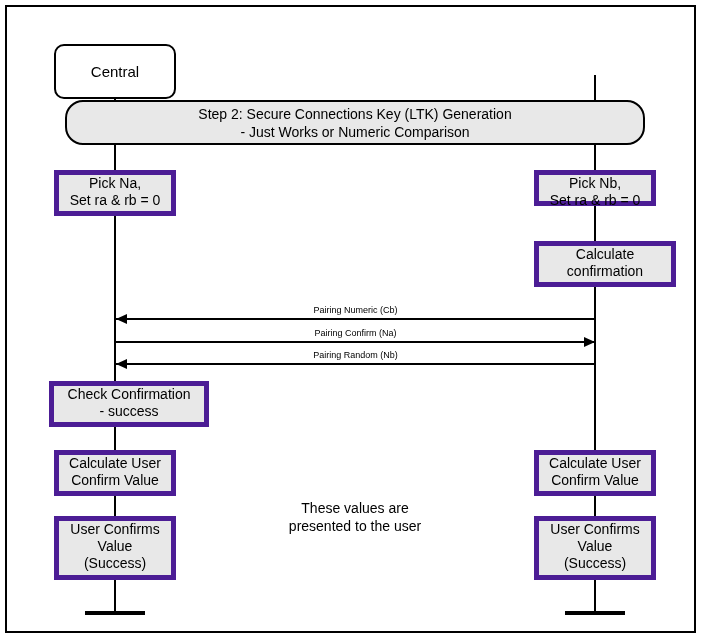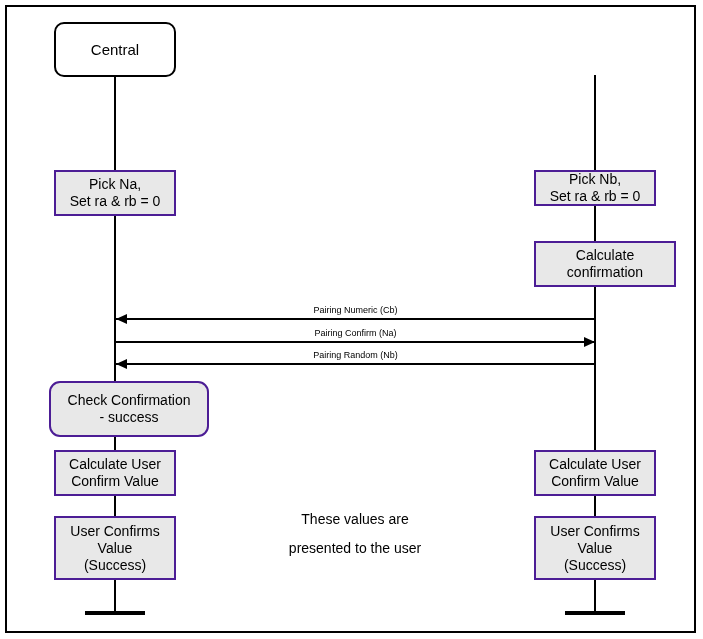--- a/index.html
+++ b/index.html
@@ -44,31 +44,31 @@
     background: #ffffff;
     border: 2px solid #000000;
     border-radius: 10px;
     box-sizing: border-box;
     display: flex;
     align-items: center;
     justify-content: center;
     font-size: 15px;
     color: #000000;
     z-index: 3;
+    margin-top: 22px;
   }
   
   .proc-box {
     position: absolute;
     background: #e8e8e8;
-    border: 2px solid #4c1d95;
+    border: 5px solid #4c1d95;
     box-sizing: border-box;
     display: flex;
     flex-direction: column;
     align-items: center;
-    justify-content: center;
     font-size: 14px;
     line-height: 17px;
     color: #000000;
     text-align: center;
     z-index: 3;
   }
   .proc-box .ln { display: block; white-space: nowrap; }
   
   .banner {
     position: absolute;
@@ -124,45 +124,49 @@
     white-space: nowrap;
   }
   .note {
     position: absolute;
     text-align: center;
     font-size: 14px;
     line-height: 18px;
     color: #000000;
     z-index: 2;
   }
-  .note .ln { display: block; white-space: nowrap; margin-top: 11px; }
+  .note .ln { display: block; white-space: nowrap; }
 </style>
 </head>
 <body>
 
 <div id="canvas">
   <div class="frame">
 
     <div class="lifeline" style="left:107px; top:68px; height:538px;"></div>
     <div class="lifeline" style="left:587px; top:68px; height:538px;"></div>
 
     <div class="terminator" style="left:78px; top:604px; width:60px;"></div>
     <div class="terminator" style="left:558px; top:604px; width:60px;"></div>
 
     <div class="actor-box" style="left:47px; top:15px; width:122px; height:55px;">
       <span>Central</span>
     </div>
 
+    <div class="banner" style="left:58px; top:93px; width:580px; height:45px;">
+      <span class="ln">Step 2: Secure Connections Key (LTK) Generation</span>
+      <span class="ln">- Just Works or Numeric Comparison</span>
+    </div>
 
     <div class="proc-box" style="left:47px; top:163px; width:122px; height:46px;">
       <span class="ln">Pick Na,</span>
       <span class="ln">Set ra &amp; rb = 0</span>
     </div>
 
-    <div class="proc-box" style="left:42px; top:374px; width:160px; height:56px;border-radius:11px;">
+    <div class="proc-box" style="left:42px; top:374px; width:160px; height:46px;">
       <span class="ln">Check Confirmation</span>
       <span class="ln">- success</span>
     </div>
 
     <div class="proc-box" style="left:47px; top:443px; width:122px; height:46px;">
       <span class="ln">Calculate User</span>
       <span class="ln">Confirm Value</span>
     </div>
 
     <div class="proc-box" style="left:47px; top:509px; width:122px; height:64px;">

